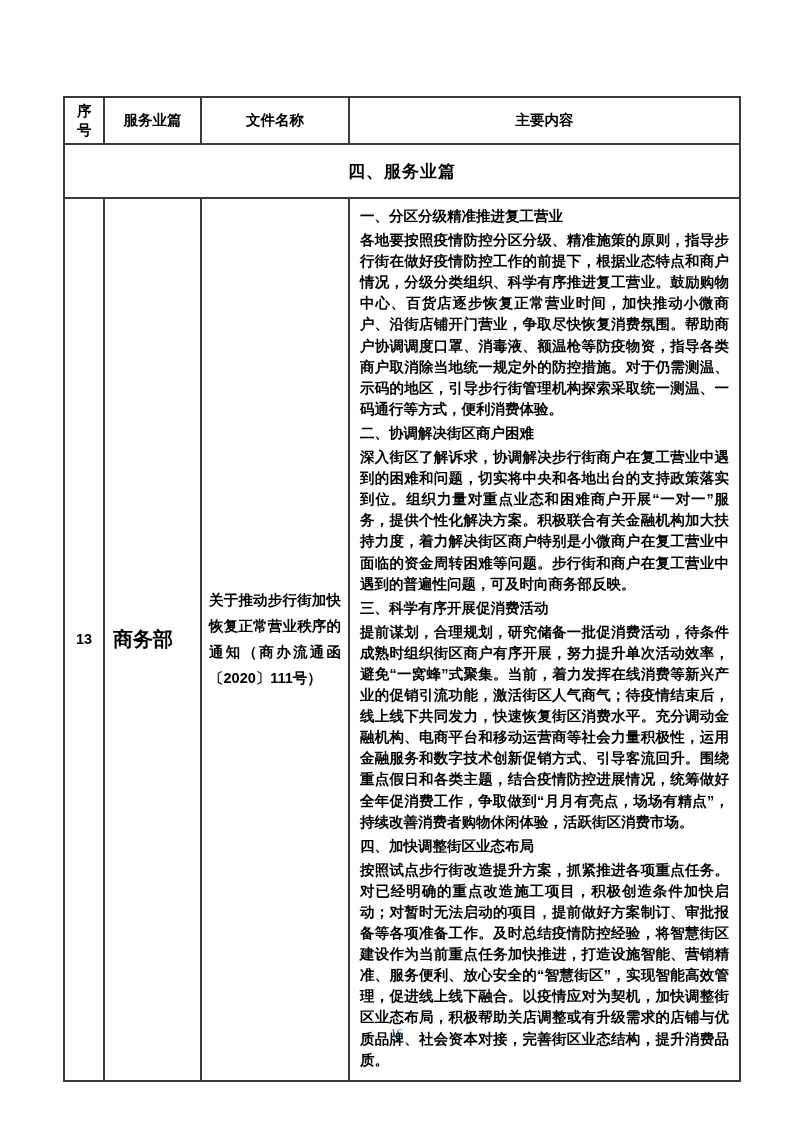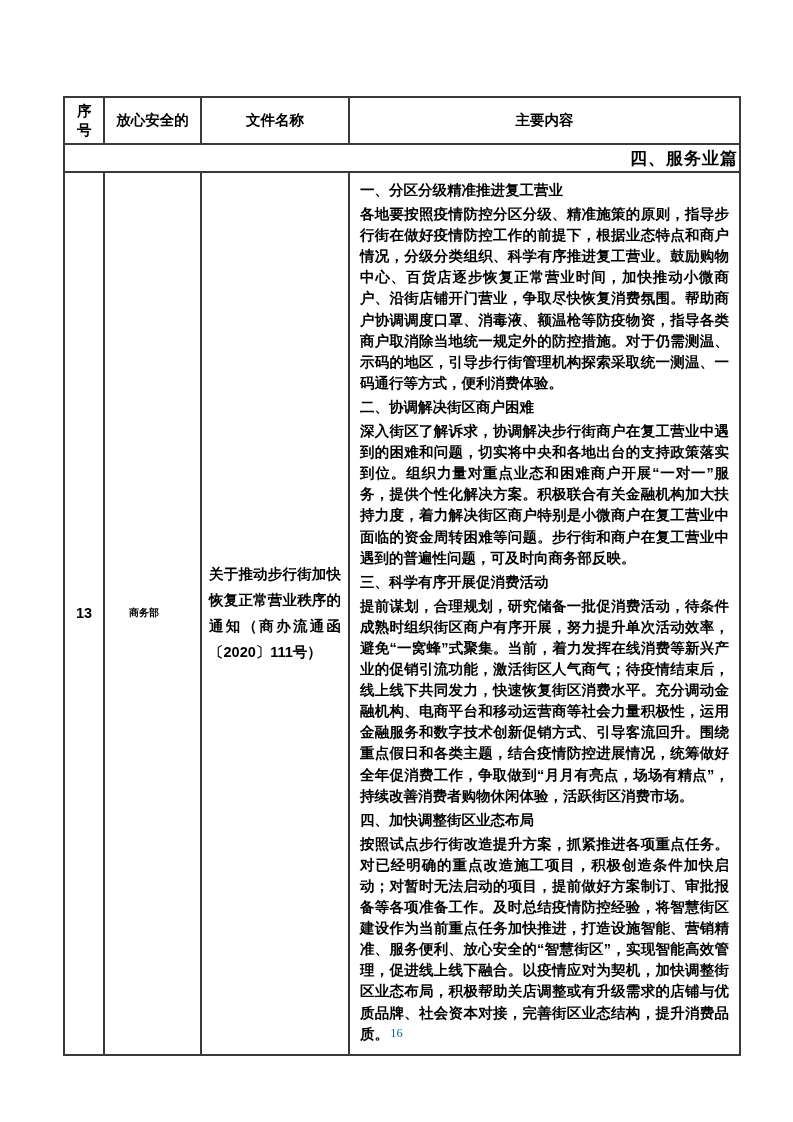--- a/index.html
+++ b/index.html
@@ -44,39 +44,39 @@
     font-size: 14.5px;
     line-height: 19px;
     height: 47px;
   }
   .th-serial {
     padding: 0 12px;       
     word-break: break-all;
     border-radius: 19px;
   }
   .section-cell {
-    text-align: right;
+    text-align: center;
     vertical-align: middle;
     font-weight: bold;
     font-size: 17px;
-    height: 28px;
+    height: 54px;
     letter-spacing: 1px;
   }
   .cell-index {
     text-align: center;
     vertical-align: middle;
     font-weight: bold;
     font-size: 14.5px;
   }
   .cell-agency {
     vertical-align: middle;
     text-align: left;
-    padding-left: 24px;
+    padding-left: 8px;
     font-weight: bold;
-    font-size: 10px;
+    font-size: 20px;
   }
   .cell-docname {
     vertical-align: middle;
     padding: 0 7px;
   }
   .docname-text {
     font-weight: bold;
     font-size: 14.5px;
     line-height: 26px;
     text-align: justify;
@@ -113,21 +113,21 @@
   <table class="doc-table">
     <colgroup>
       <col class="c1">
         <col class="c2">
         <col class="c3">
         <col class="c4">
     </colgroup>
     <tbody>
       <tr>
         <td class="th th-serial">序号</td>
-        <td class="th">放心安全的</td>
+        <td class="th">服务业篇</td>
         <td class="th">文件名称</td>
         <td class="th">主要内容</td>
       </tr>
       <tr>
         <td colspan="4" class="section-cell">四、服务业篇</td>
       </tr>
       <tr>
         <td class="cell-index">13</td>
         <td class="cell-agency">商务部</td>
         <td class="cell-docname">

